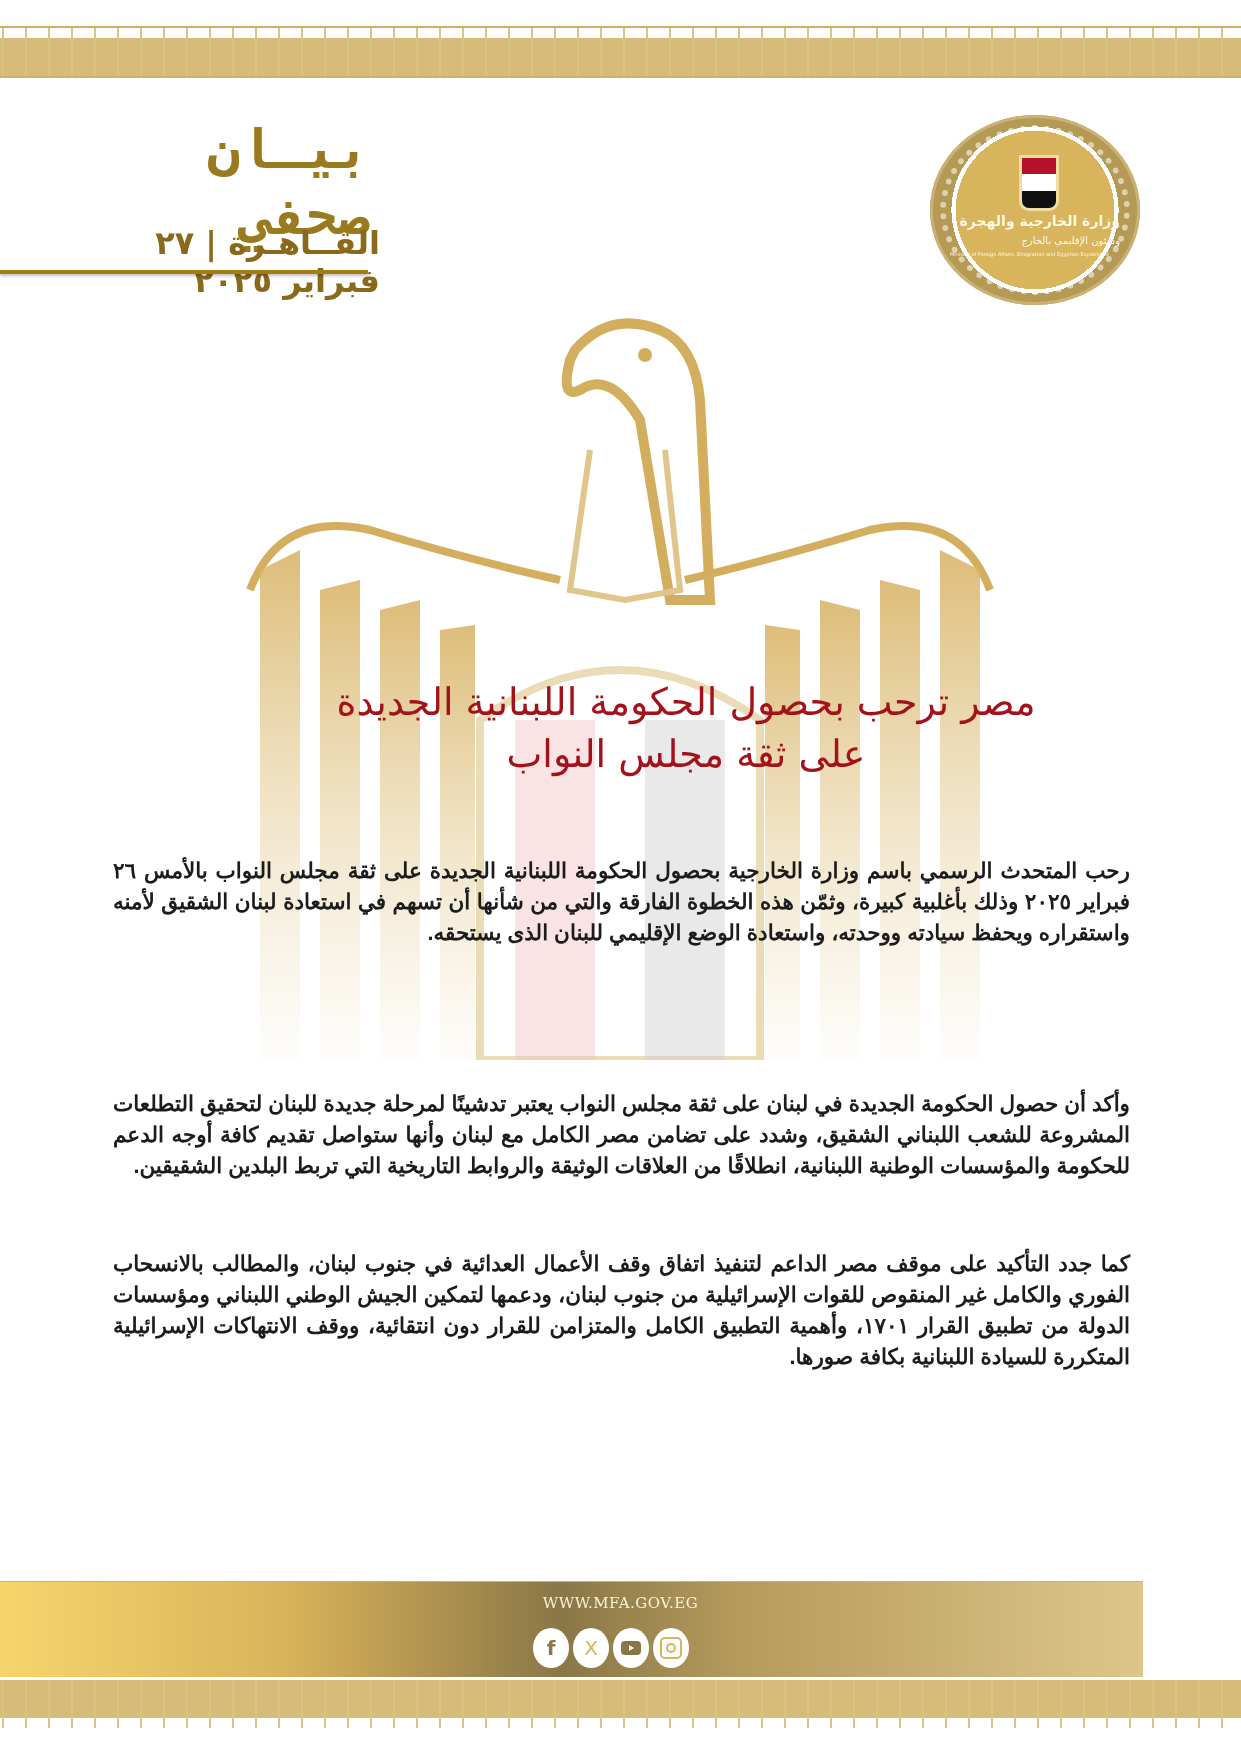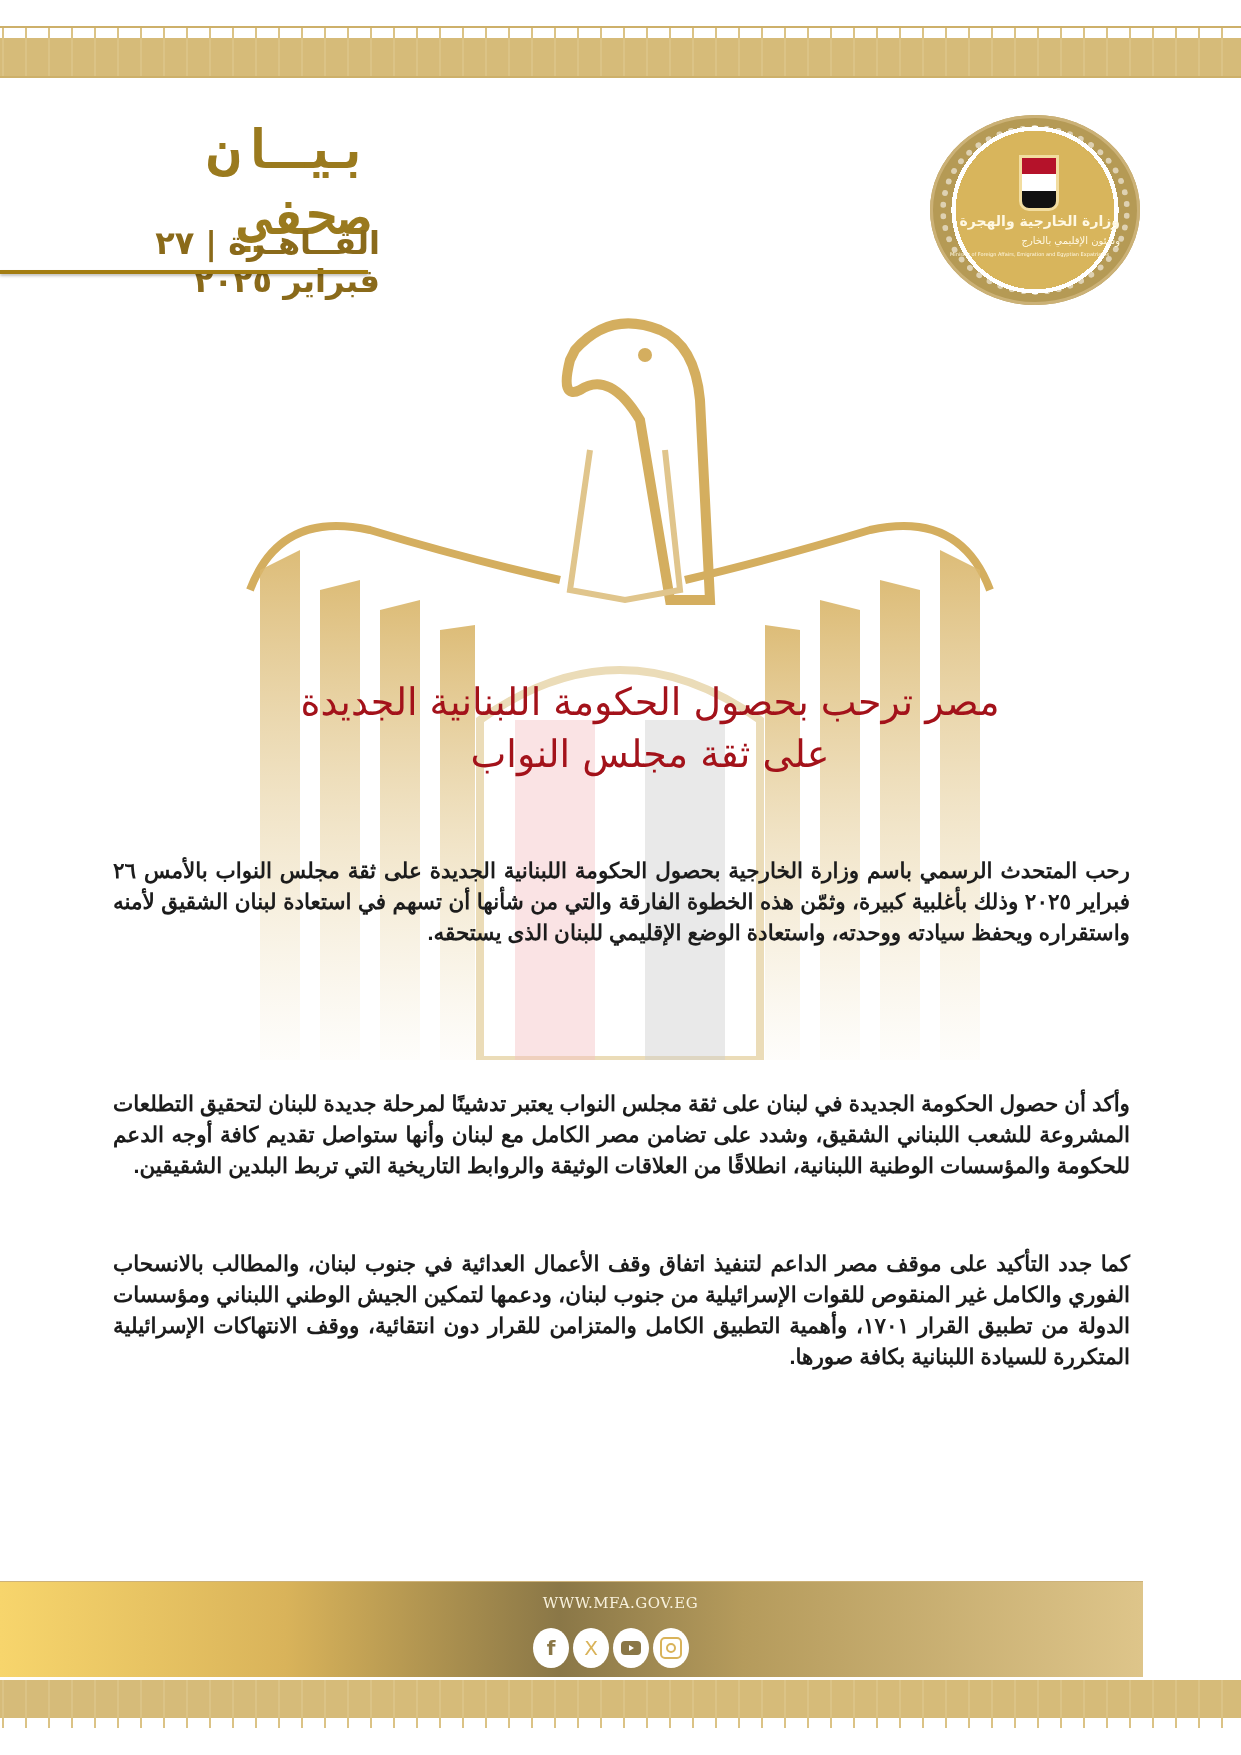--- a/index.html
+++ b/index.html
@@ -51,21 +51,21 @@
     position:absolute; left: 20px; width: 170px; top: 98px; direction: rtl;
     color: #fff8e2; font-size: 14px; font-weight: bold;
   }
   .seal-text-2 { top: 120px; font-size: 10px; font-weight: normal; }
   .seal-text-3 { top: 136px; font-size: 5px; font-weight: normal; direction: ltr; }
 
   .eagle-wrap { position: absolute; left: 240px; top: 300px; width: 760px; height: 760px; pointer-events: none; }
 
   .headline {
     position: absolute; top: 676px; left: 300px; width: 700px; text-align: center; direction: rtl;
-    color: #a3121a; font-size: 38px; line-height: 52px; font-family: "DejaVu Serif", serif;
+    color: #a3121a; font-size: 38px; line-height: 52px; font-family: "DejaVu Serif", serif; padding-left: 36px;
   }
 
   .body-text {
     position: absolute; left: 113px; width: 1017px; direction: rtl; text-align: justify;
     text-align-last: right; color: #1c1c1c; font-size: 21.5px; line-height: 31px; font-weight: bold;
     font-family: "Liberation Sans", sans-serif;
   }
   .p1 { top: 856px; }
   .p2 { top: 1089px; }
   .p3 { top: 1249px; }

